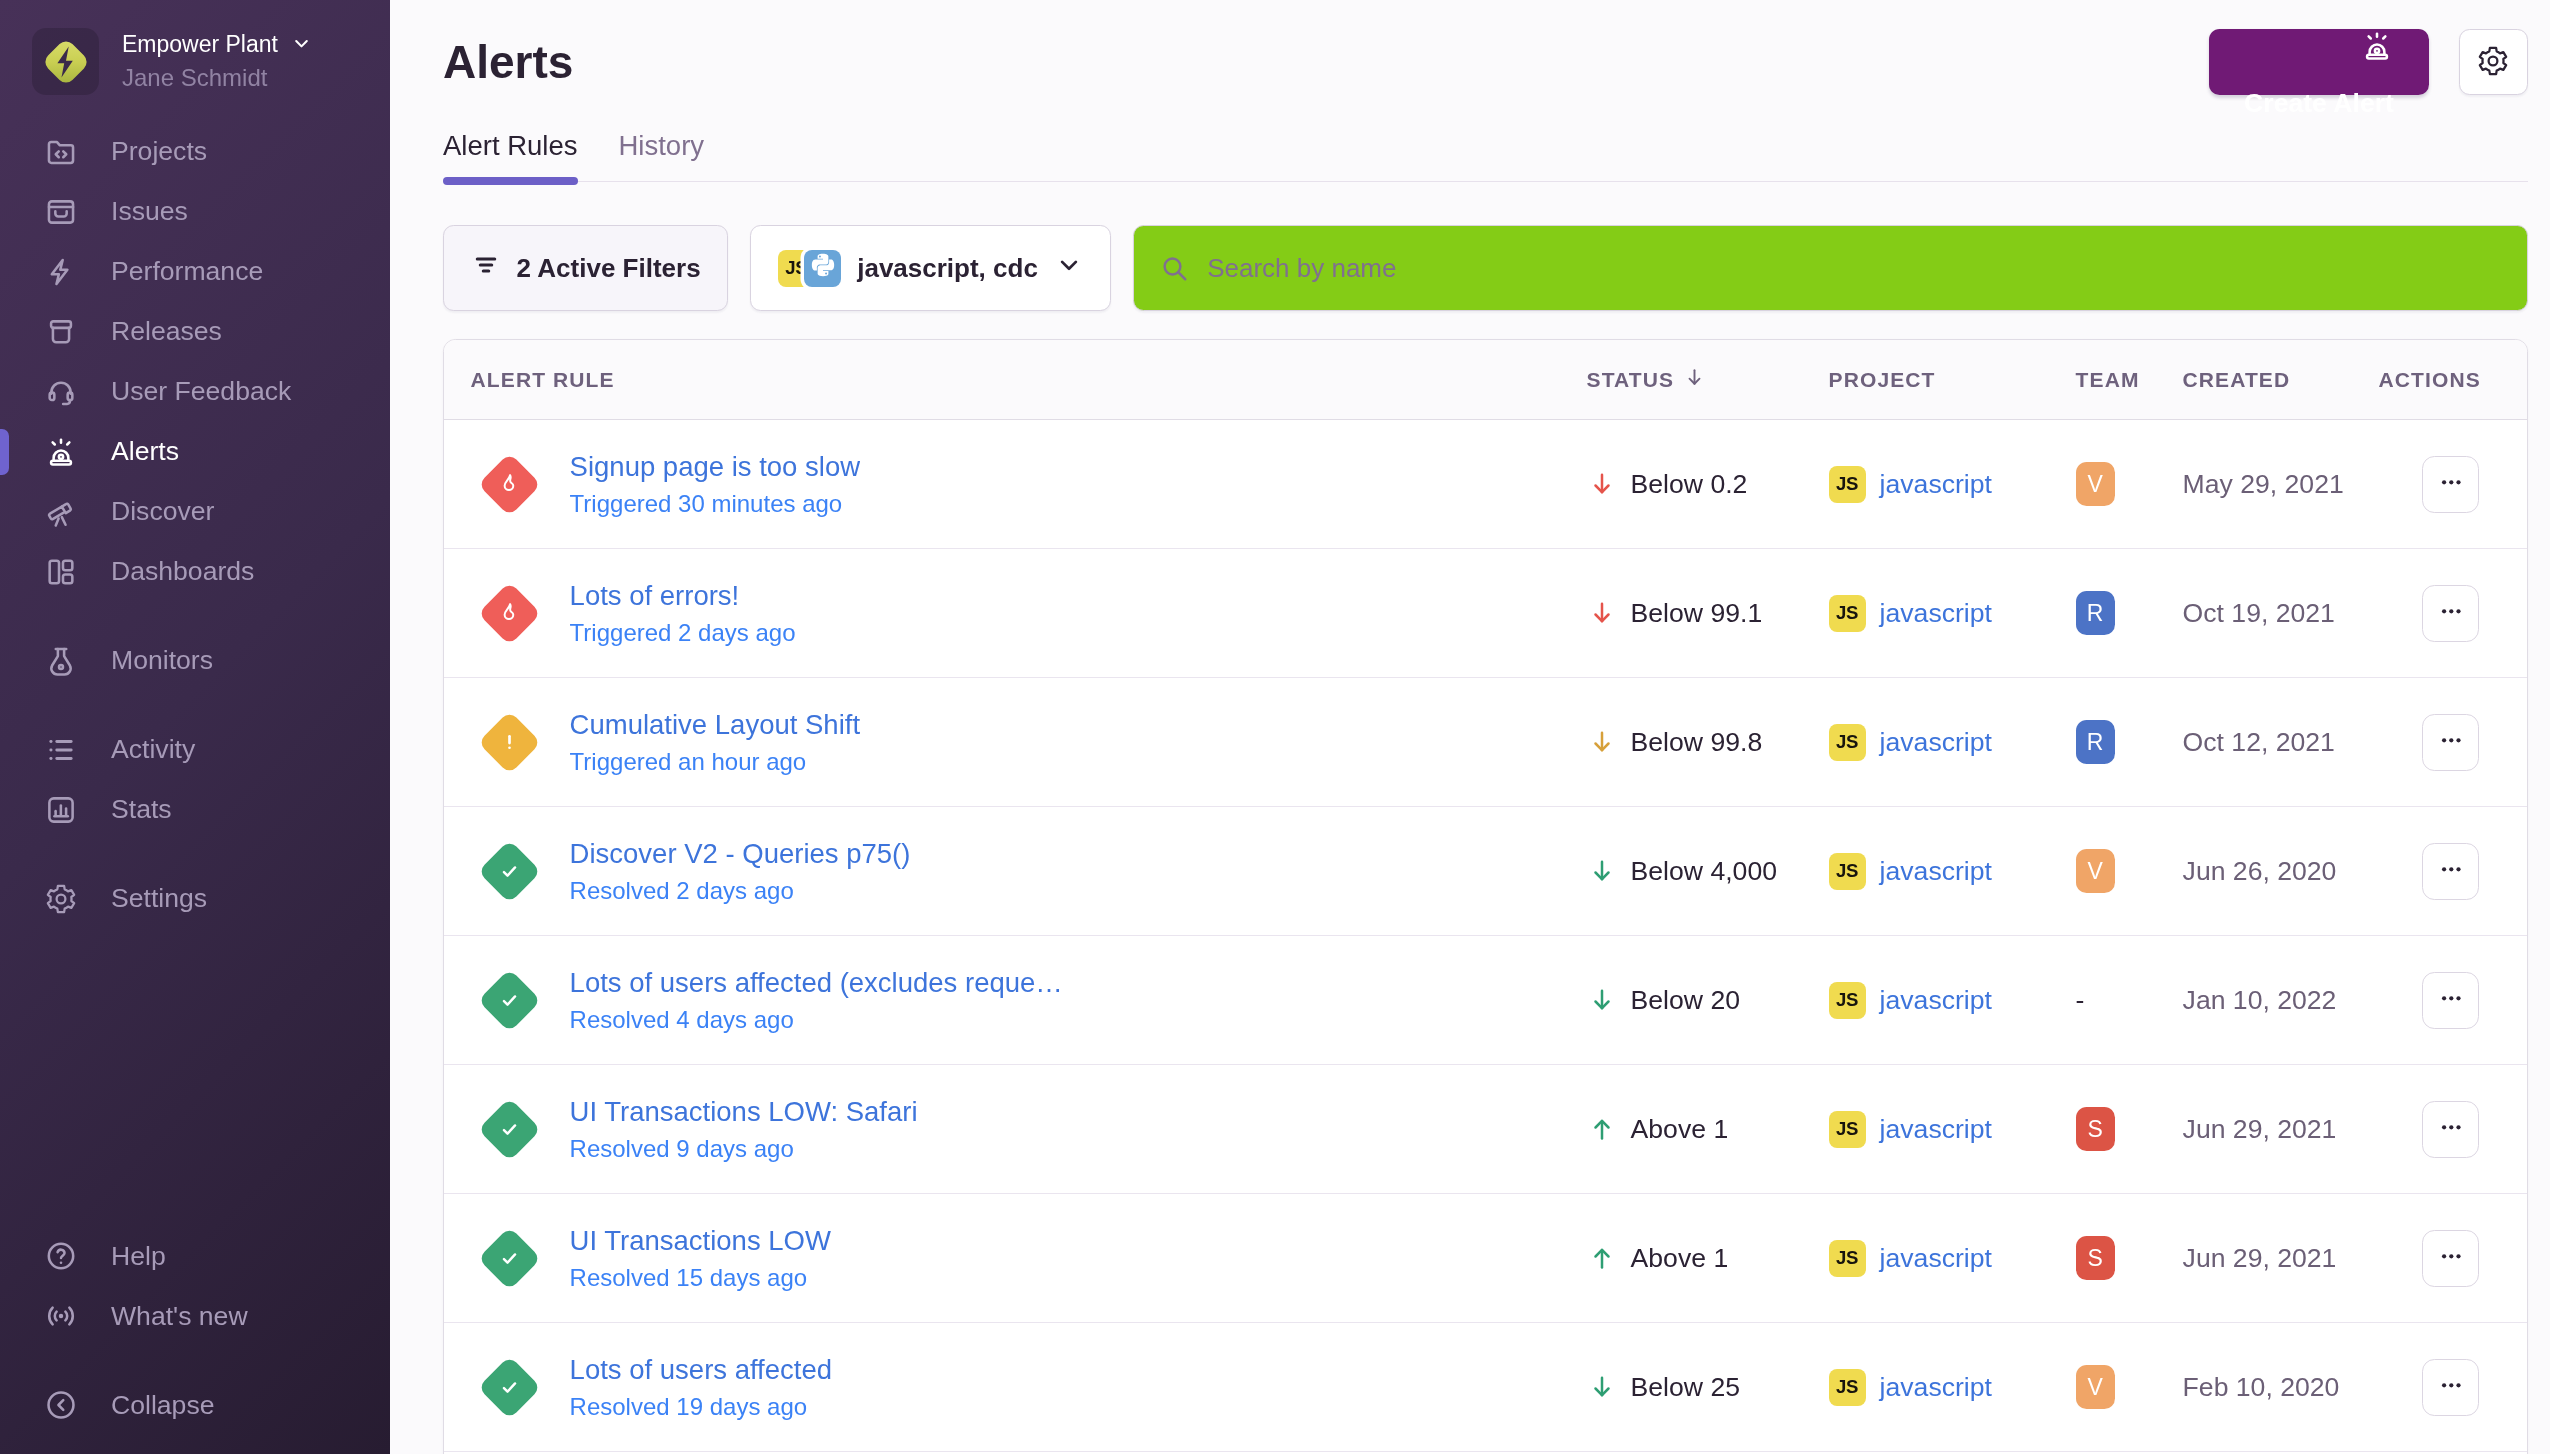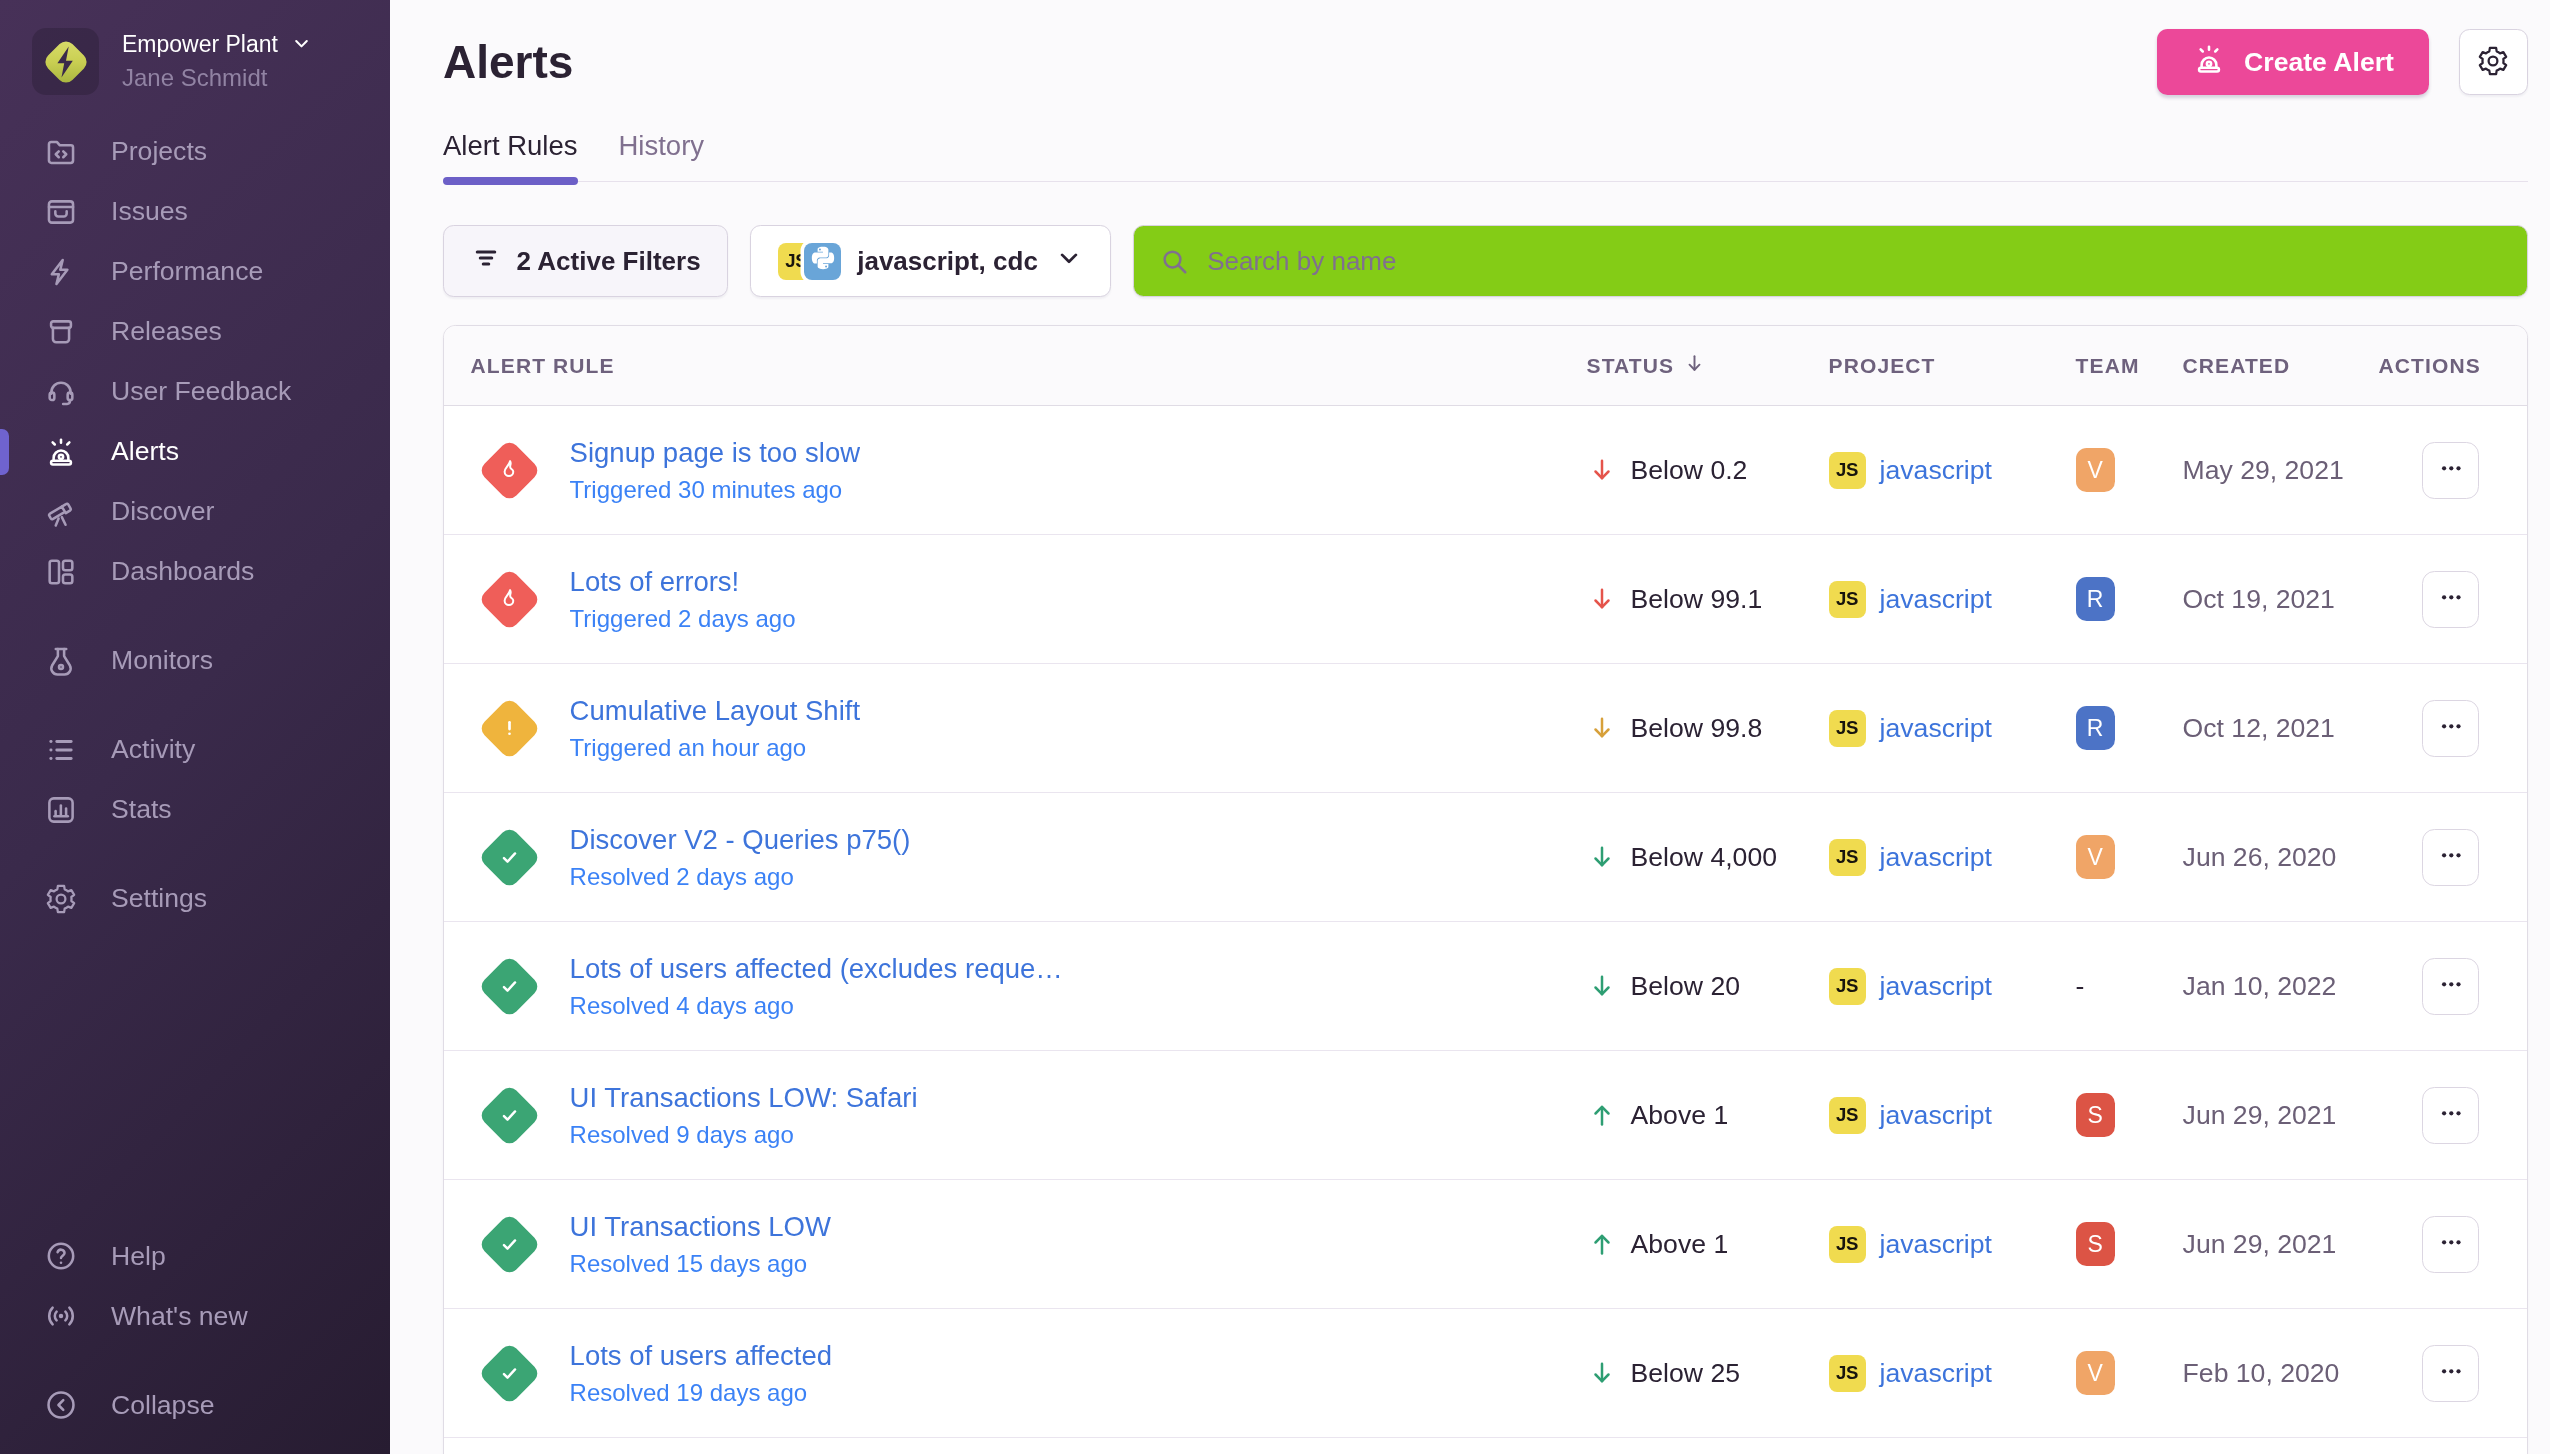--- a/index.html
+++ b/index.html
@@ -34,31 +34,31 @@
   .active-pill { position:absolute; left:0; top:7px; width:8.9px; height:46px; border-radius:0 7px 7px 0; background:#6f63cf; }
 
   .sidebar-footer { position:absolute; left:0; right:0; bottom:18.6px; }
   .footer-spacer { height:29px; }
 
   
   main { flex:1; padding:26.6px 53px 0 53px; position:relative; }
   .header-row { display:flex; justify-content:space-between; align-items:center; height:71px; }
   h1 { font-size:46px; font-weight:700; color:#2b2233; }
   .header-actions { display:flex; gap:30px; align-items:center; }
-  .btn-primary { height:66px; padding:0 35px; border-radius:10.6px; background:#ec4899; color:#fff; font-size:26.6px; font-weight:700; display:flex; align-items:center; gap:17.7px; border:none; cursor:pointer; box-shadow:0 2.7px 3.5px rgba(45,30,80,.18); font-family:inherit; }
+  .btn-primary { height:66px; padding:0 35px; border-radius:10.6px; background:#701a75; color:#fff; font-size:26.6px; font-weight:700; display:flex; align-items:flex-end; gap:17.7px; border:none; cursor:pointer; box-shadow:0 2.7px 3.5px rgba(45,30,80,.18); font-family:inherit;flex-direction:column; }
   .btn-primary svg { width:34px; height:34px; }
   .btn-icon { width:69px; height:66px; border-radius:10.6px; background:#fff; border:1.8px solid #d9d3e0; display:grid; place-items:center; cursor:pointer; color:#2b2233; box-shadow:0 1.8px 1.8px rgba(45,30,80,.05); }
   .btn-icon svg { width:34px; height:34px; }
 
   .tabs { display:flex; gap:41px; margin-top:32px; border-bottom:1.8px solid #e7e1ec; }
   .tab { font-size:27.5px; padding-bottom:19.5px; color:#80708f; position:relative; cursor:pointer; }
   .tab.active { color:#2b2233; font-weight:500; }
   .tab.active::after { content:''; position:absolute; left:0; right:0; bottom:-4.4px; height:8px; border-radius:4.4px; background:#6c5fc7; }
 
-  .filter-row { display:flex; gap:22px; margin-top:43px; height:72px; }
+  .filter-row { display:flex; gap:22px; margin-top:43px; height:86px; }
   .chip { display:flex; align-items:center; gap:16px; padding:0 26.6px; border-radius:10.6px; border:1.8px solid #d9d3e0; font-size:26px; font-weight:700; color:#2b2233; background:#fff; cursor:pointer; box-shadow:0 1.8px 1.8px rgba(45,30,80,.05); font-family:inherit; white-space:nowrap; }
   .chip.muted { background:#f7f5fa; }
   .chip .icon svg { width:30px; height:30px; }
   .plat-badges { display:flex; align-items:center; }
   .js-badge { width:37px; height:37px; border-radius:8px; background:#f0db4f; color:#18150d; font-weight:800; font-size:18.6px; display:grid; place-items:center; letter-spacing:-0.4px; flex:none; }
   .py-badge { width:37px; height:37px; border-radius:8px; background:#69a5d8; display:grid; place-items:center; margin-left:-10.6px; box-shadow:0 0 0 3.5px #fff; flex:none; }
   .py-badge svg { width:28px; height:28px; }
   .chip-chevron svg { width:25px; height:25px; }
 
   .search { flex:1; display:flex; align-items:center; gap:17.7px; padding:0 25px; background:#84cc16; border:1.8px solid #d9d3e0; border-radius:10.6px; box-shadow:0 1.8px 1.8px rgba(45,30,80,.05); }

